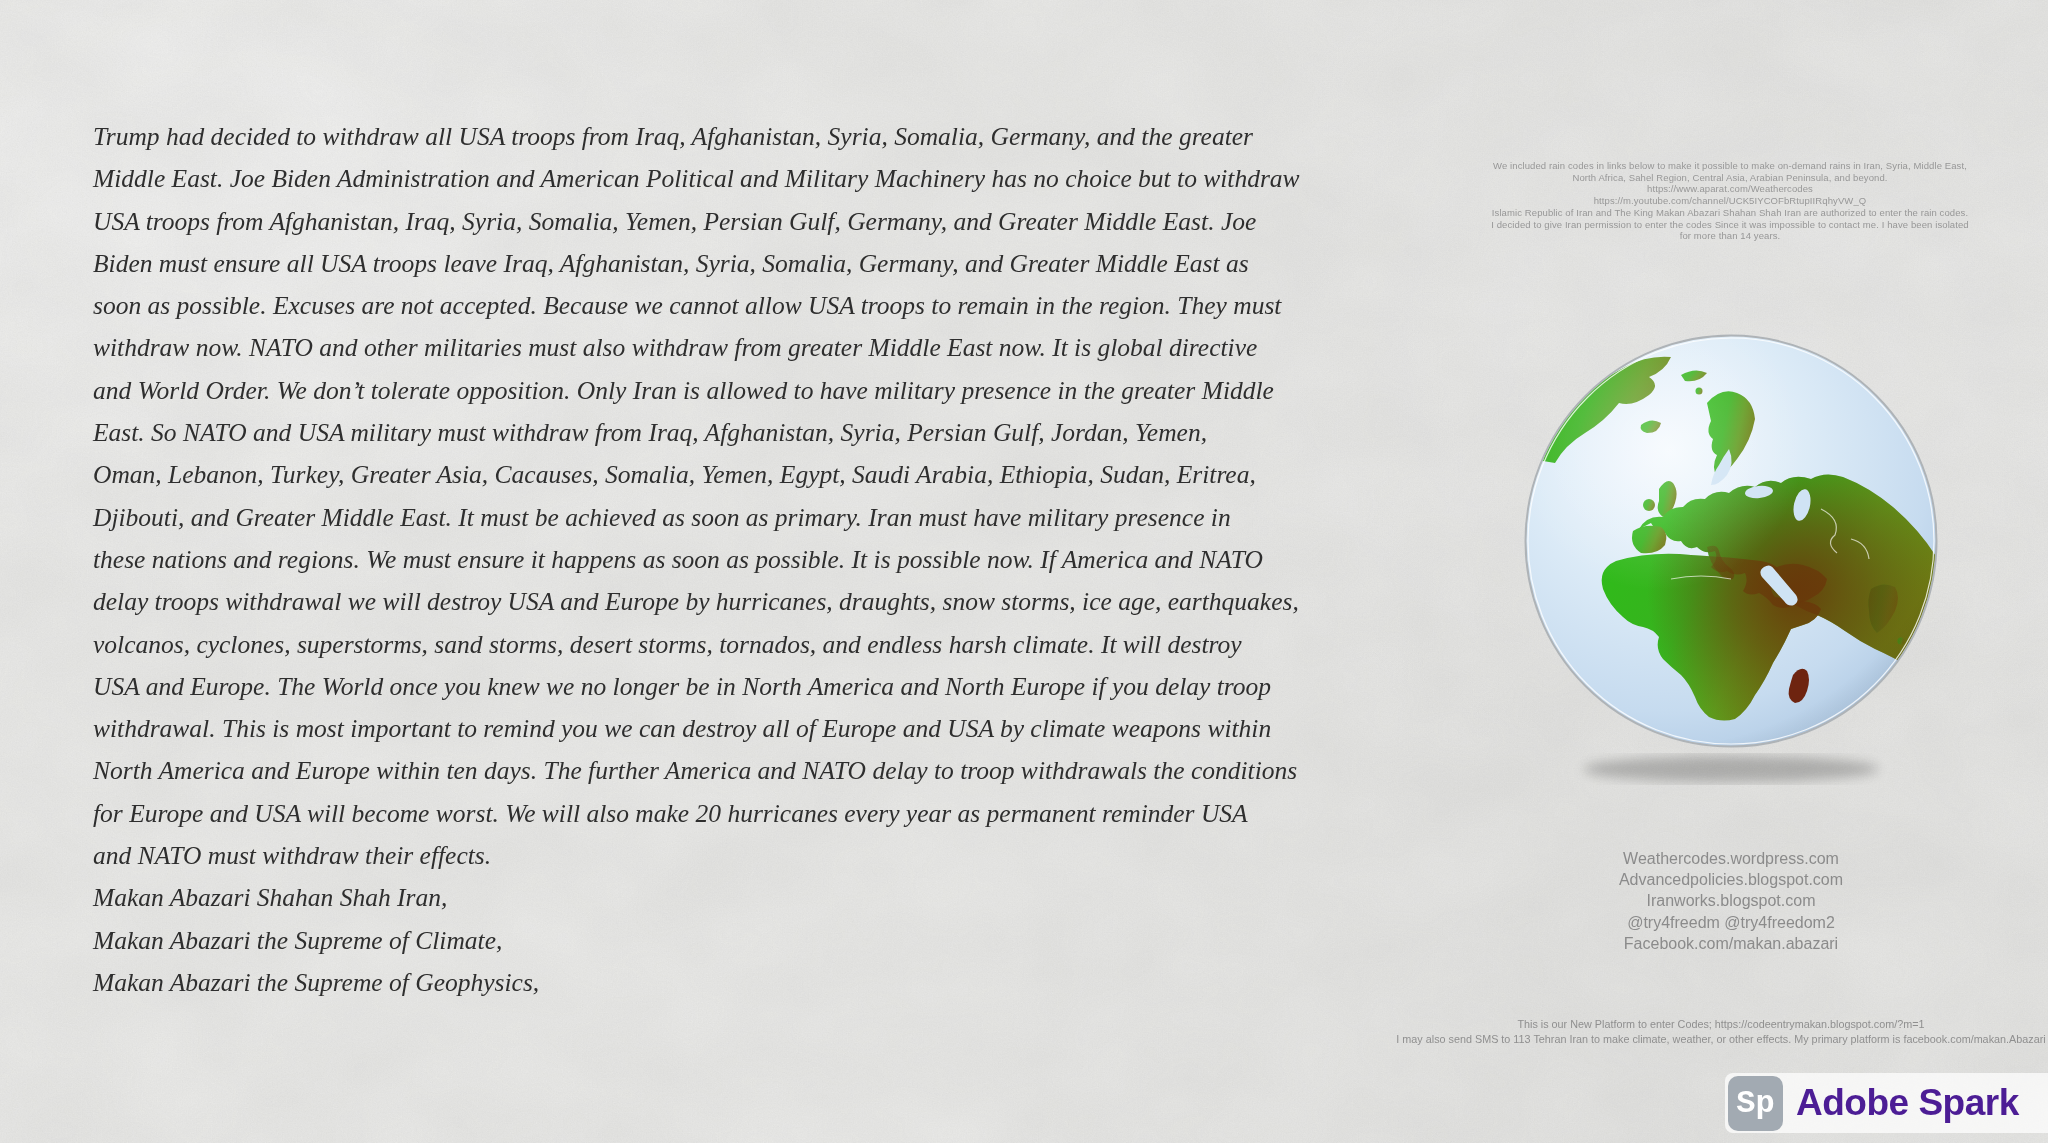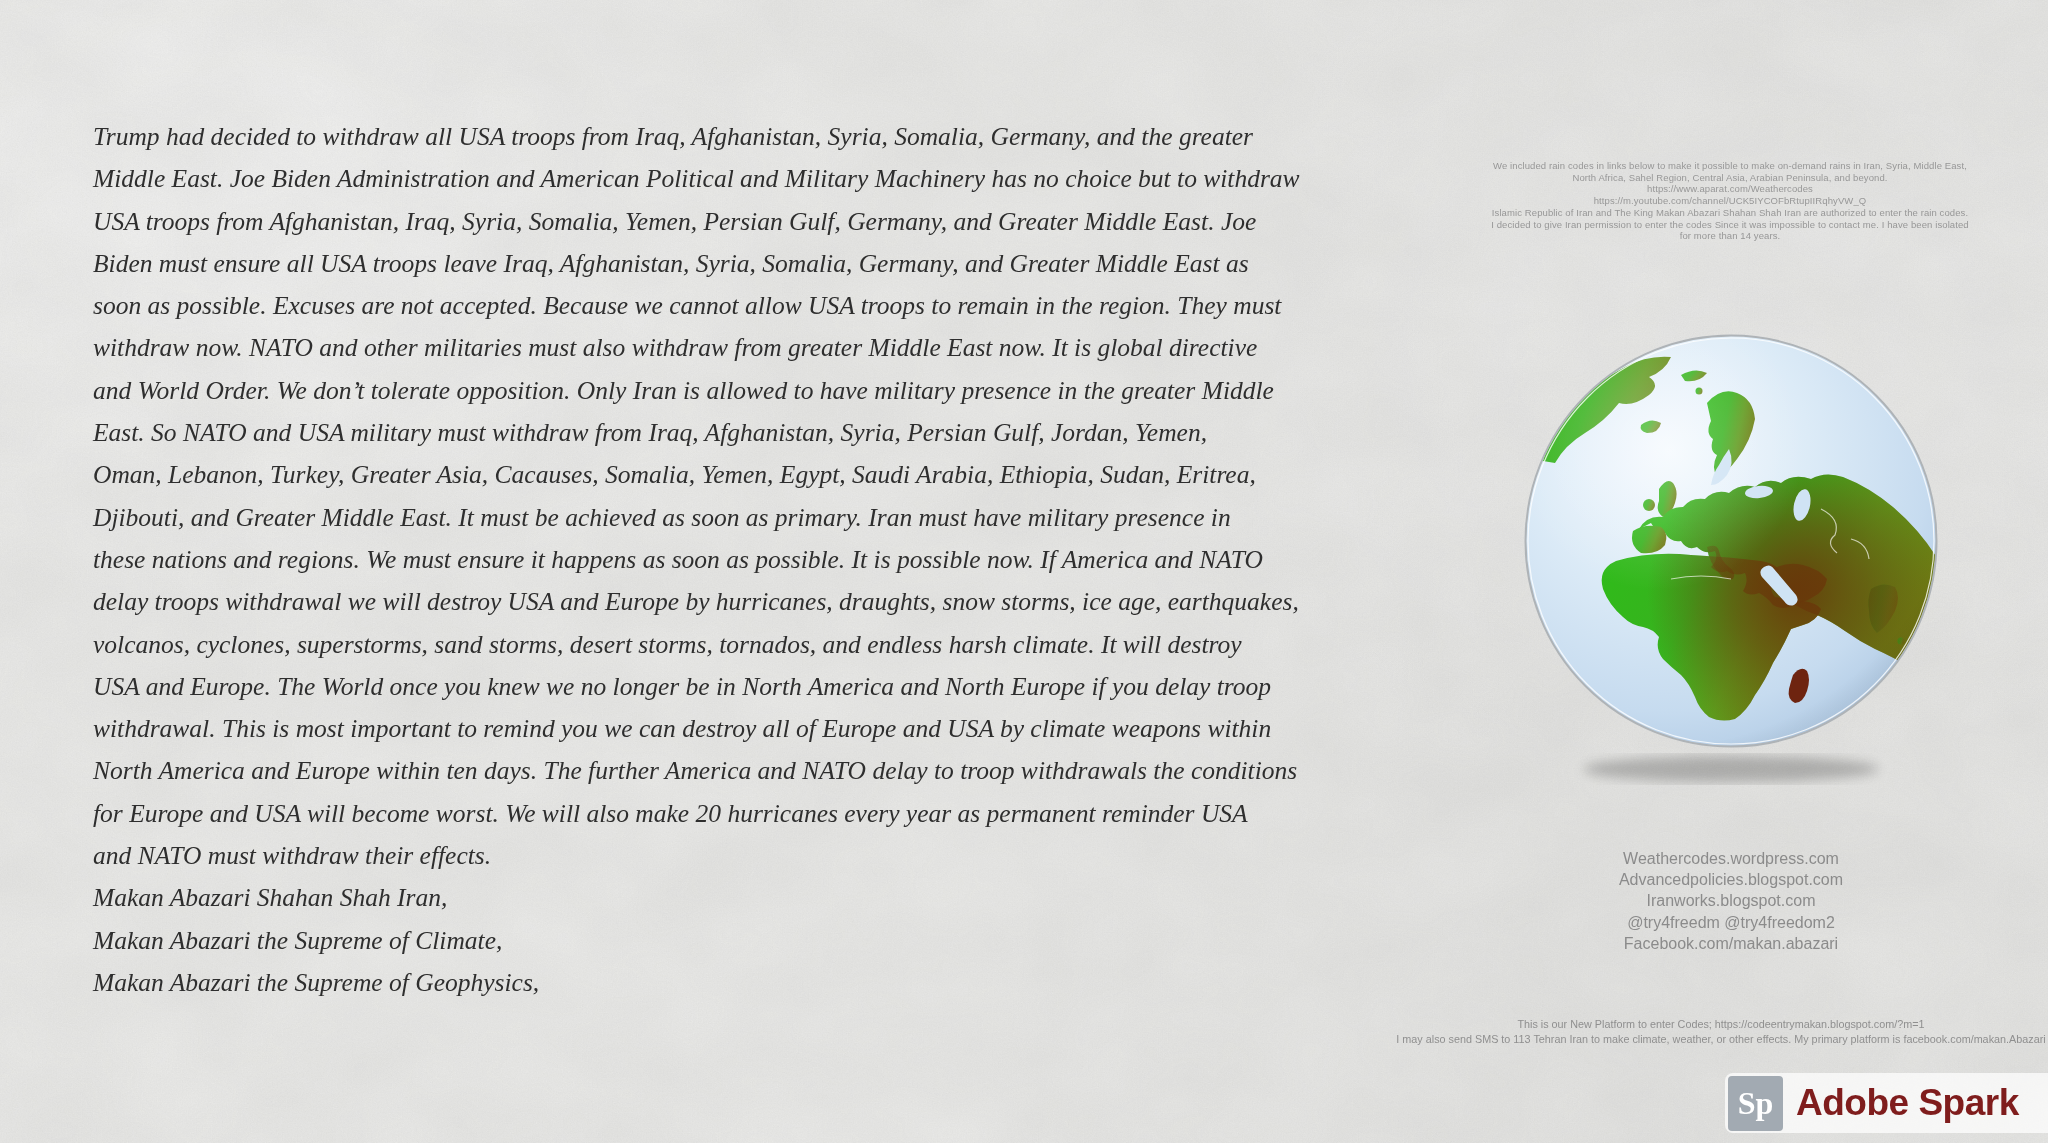--- a/index.html
+++ b/index.html
@@ -37,26 +37,26 @@
     font-size:10.8px;line-height:15px;color:#8f8f8f;
   }
 
   
   .watermark{
     position:absolute;left:1725px;top:1073px;right:0;height:60px;
     background:rgba(255,255,255,.72);border-radius:8px 0 0 8px;
     display:flex;align-items:center;gap:13px;padding-left:3px;box-sizing:border-box;
   }
   .wm-tile{
-    width:55px;height:55px;border-radius:4px;background:var(--watermark-gray,#a2aab2);
+    width:55px;height:55px;border-radius:10px;background:var(--watermark-gray,#a2aab2);
     color:#ffffff;font-weight:700;font-size:32px;line-height:55px;text-align:center;
-    font-family:Liberation Serif, serif;
+    font-family:Liberation Mono, monospace;
   }
   .wm-brand{
-    font-weight:700;font-size:37px;color:#7f1d1d;letter-spacing:-.5px;
+    font-weight:700;font-size:37px;color:#4c1d95;letter-spacing:-.5px;
     font-family:"Liberation Sans",sans-serif;
   }
 </style>
 </head>
 <body>
 
 <svg class="texture" xmlns="http://www.w3.org/2000/svg">
   <filter id="grain">
       <feTurbulence type="fractalNoise" baseFrequency="0.8" numOctaves="2" seed="3" stitchTiles="stitch"></feTurbulence>
     <feColorMatrix type="matrix" values="0 0 0 0 0.15  0 0 0 0 0.15  0 0 0 0 0.15  0.13 0.13 0.13 0 0"></feColorMatrix>

